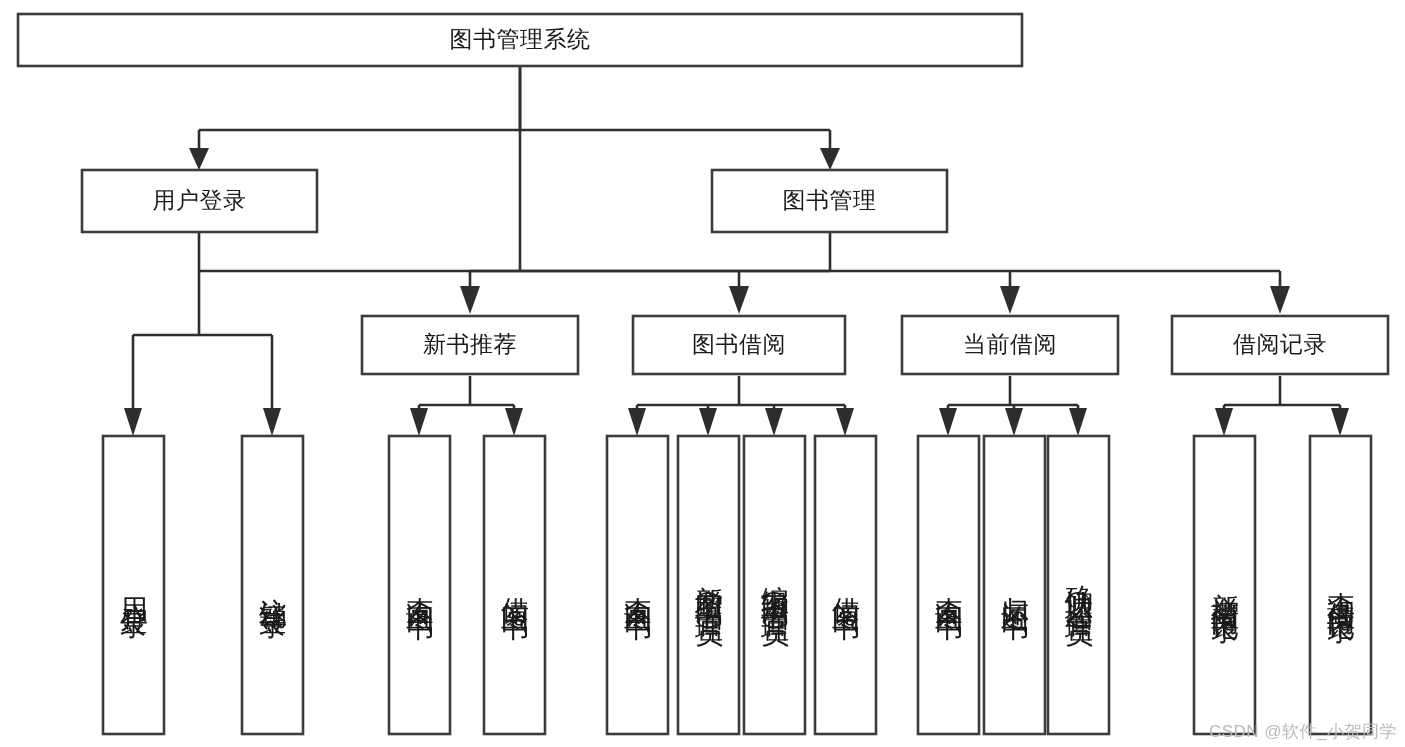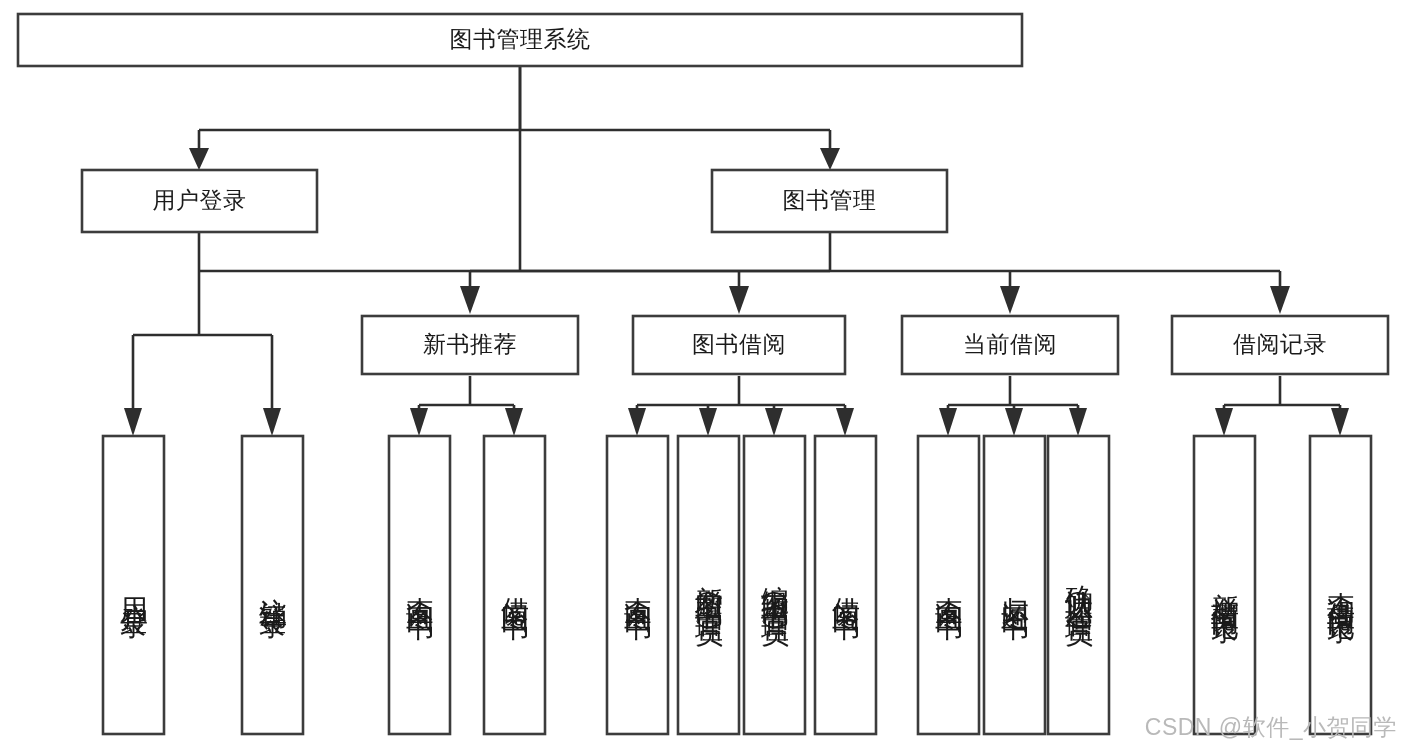--- a/index.html
+++ b/index.html
@@ -66,21 +66,21 @@
     line-height: 1;
     letter-spacing: 5px;
     color: #1a1a1a;
     white-space: nowrap;
   }
   .watermark {
     position: absolute;
     right: 8px;
     bottom: 4px;
     font-family: "Liberation Sans", "DejaVu Sans", sans-serif;
-    font-size: 23px;
+    font-size: 17px;
     color: #b9b9b9;
     letter-spacing: 0.5px;
     white-space: nowrap;
     pointer-events: none;
   }
 </style>
 </head>
 <body>
 
 <div id="diagram-root">

